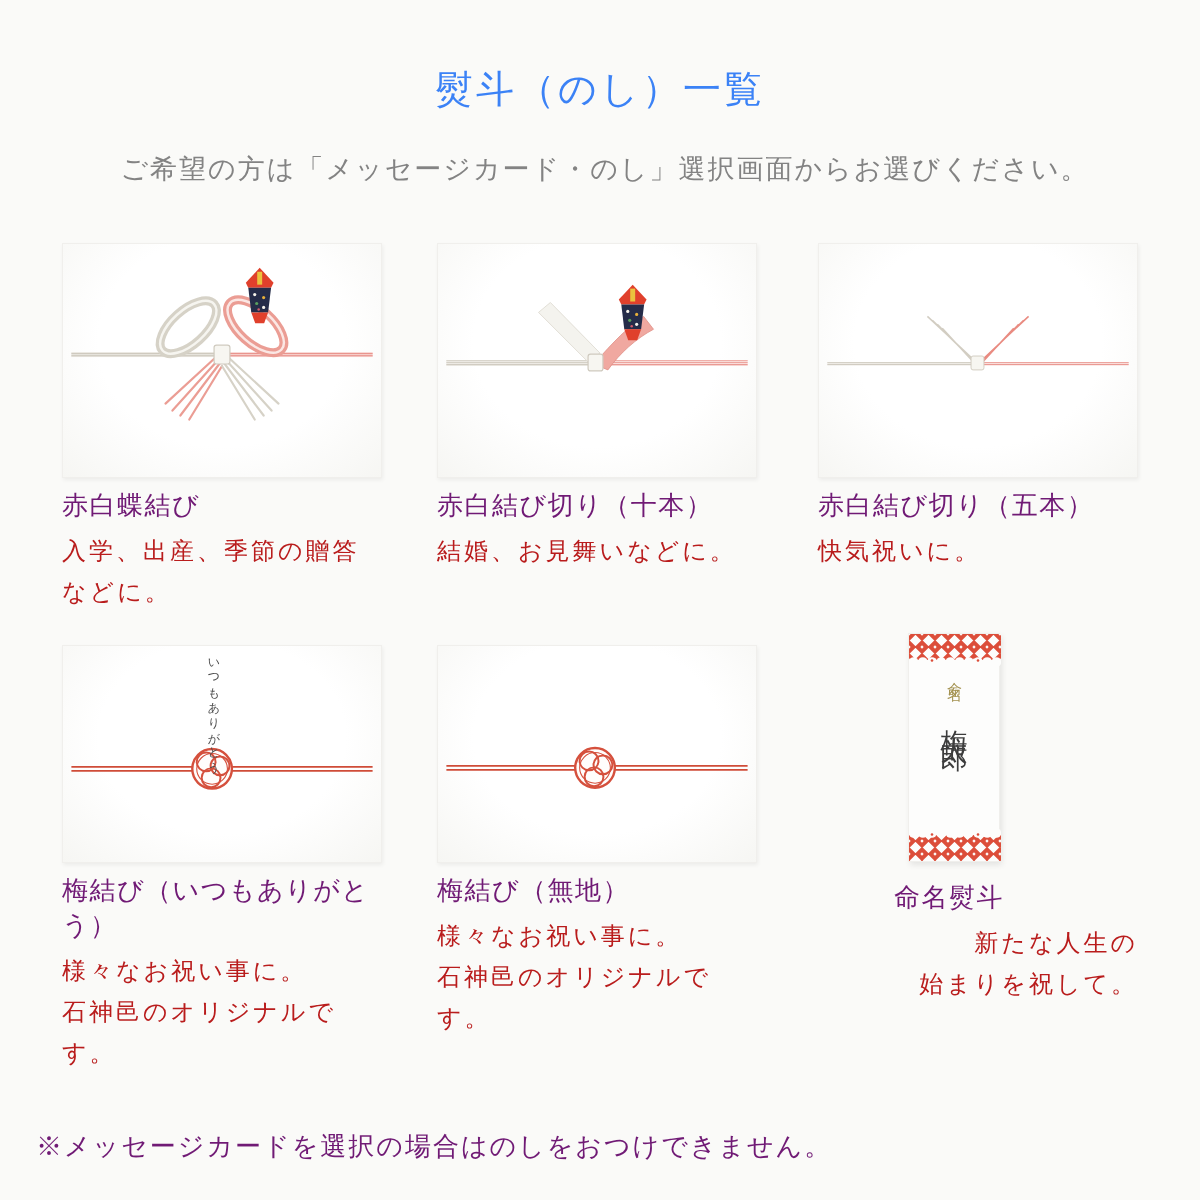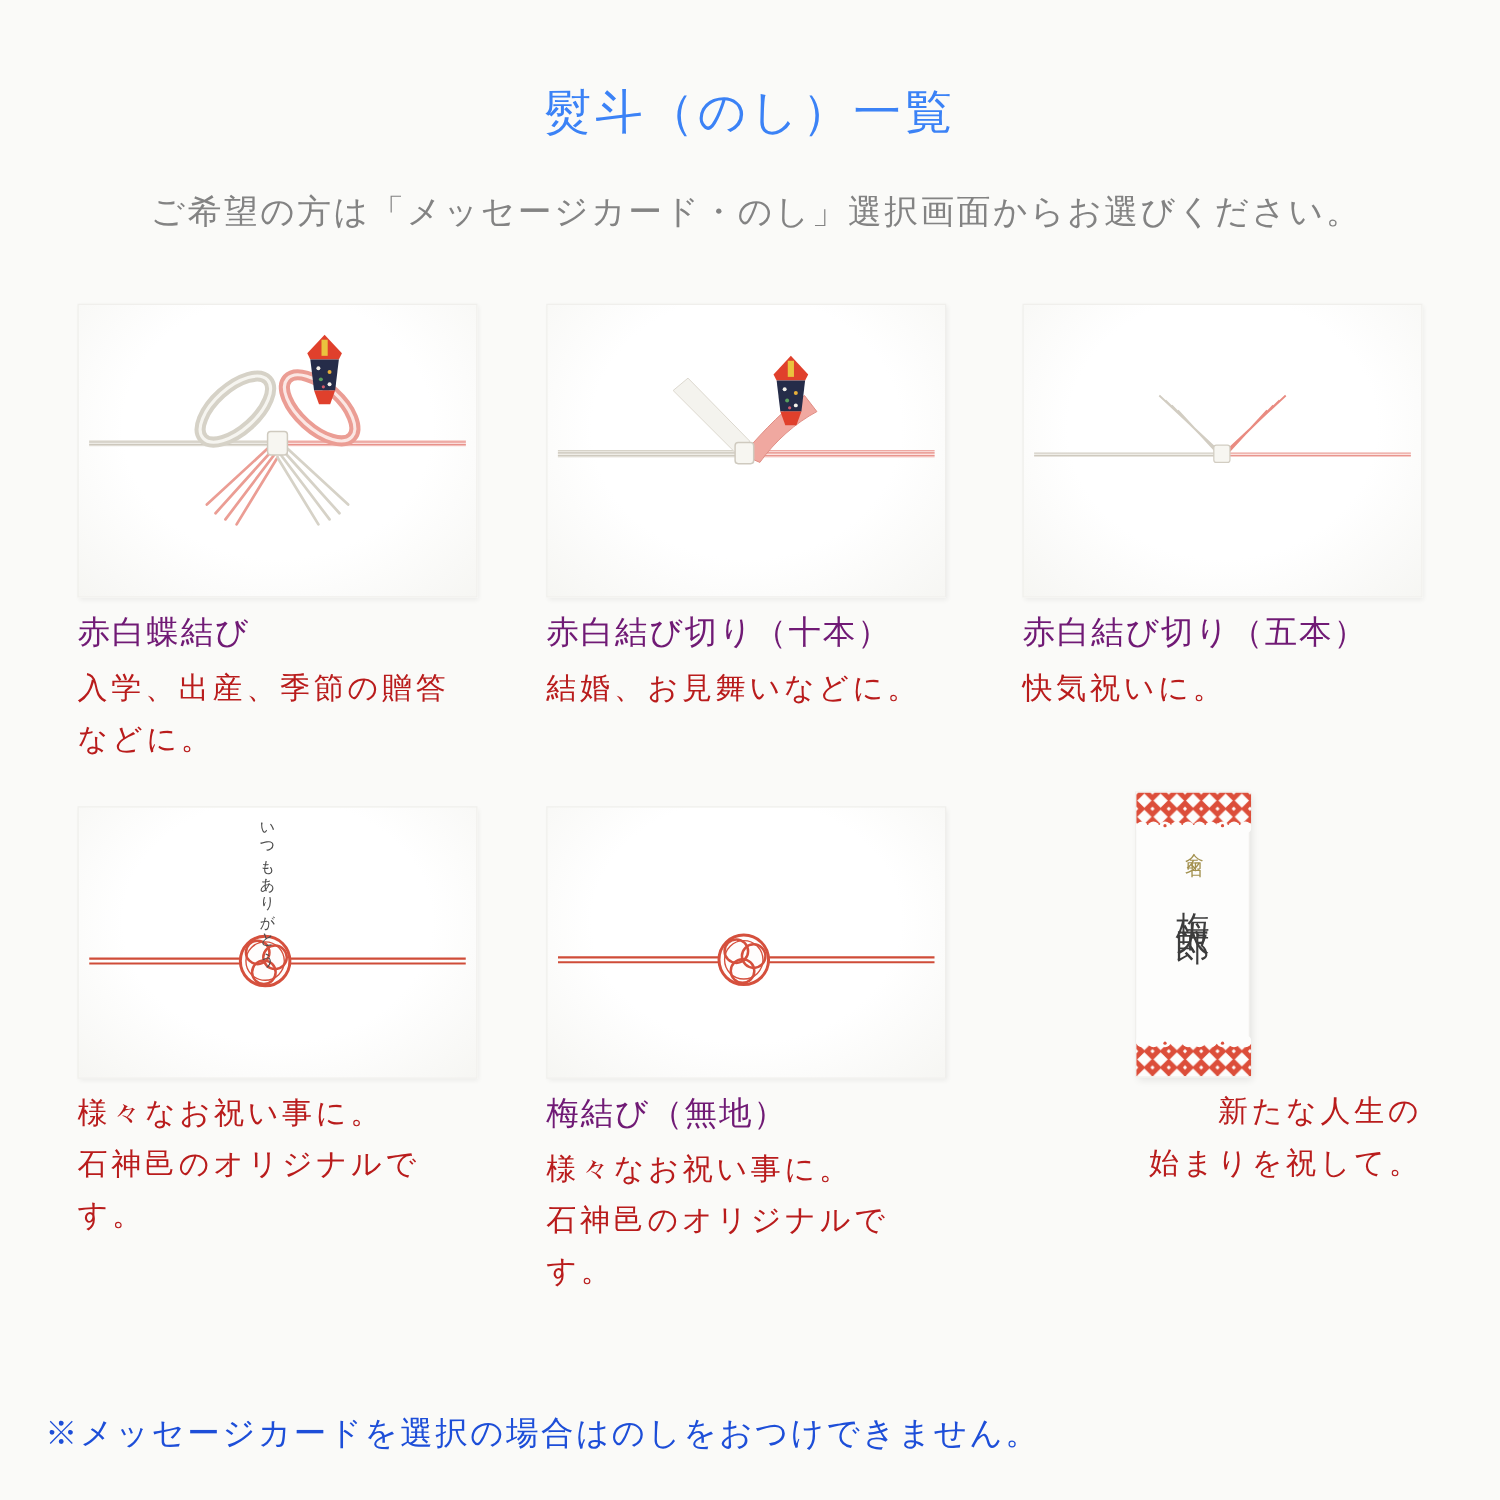--- a/index.html
+++ b/index.html
@@ -64,21 +64,21 @@
   }
   .mei-name {
     position:absolute; top:74px; left:50%; transform:translateX(-50%);
     writing-mode:vertical-rl; text-orientation:upright;
     font-size:27px; letter-spacing:7px; color:#3c3c3c;
   }
   #item-5 .item-title { margin-left:76px; margin-top:18px; }
   #item-5 .item-desc { margin-left:50px;text-align:right; }
   .footnote {
     position:absolute; left:36px; top:1129px; margin:0;
-    font-size:26px; letter-spacing:2px; color:#1d4ed8;
+    font-size:26px; letter-spacing:2px; color:#701a75;
   }
 </style>
 </head>
 <body>
 
 <svg width="0" height="0" style="position:absolute" aria-hidden="true">
   <defs>
     <pattern id="silverStripe" width="4" height="2.2" patternUnits="userSpaceOnUse">
       <rect width="4" height="2.2" fill="#efede7"></rect>
       <rect width="4" height="1.1" fill="#cdc8bd"></rect>
@@ -172,20 +172,21 @@
         <g transform="translate(150,124)">
           <circle r="20" fill="#fffdfc" stroke="#d5503d" stroke-width="2.4"></circle>
           <circle cx="-6" cy="-7" r="9.5" fill="none" stroke="#d5503d" stroke-width="2"></circle>
           <circle cx="8" cy="-3" r="9.5" fill="none" stroke="#d5503d" stroke-width="2"></circle>
           <circle cx="-1" cy="9" r="9.5" fill="none" stroke="#d5503d" stroke-width="2"></circle>
           <circle r="15.5" fill="none" stroke="#d5503d" stroke-width="1.1"></circle>
         </g>
       </svg>
       <div class="overlay-vtext">いつもありがとう</div>
     </div>
+    <h3 class="item-title">梅結び（いつもありがとう）</h3>
     <p class="item-desc">様々なお祝い事に。
 石神邑のオリジナルです。</p>
   </div>
 
   <div class="item" id="item-4">
     <div class="card r2">
       <svg class="art" viewBox="0 0 320 218">
         <path d="M8,121 H312 M8,125 H312" stroke="#cf4c38" stroke-width="1.7" fill="none"></path>
         <g transform="translate(158,123)">
           <circle r="20" fill="#fffdfc" stroke="#d5503d" stroke-width="2.4"></circle>
@@ -237,19 +238,20 @@
             <circle cx="69" cy="5" r="4.8"></circle>
             <circle cx="78.2" cy="5" r="4.8"></circle>
             <circle cx="87.4" cy="5" r="4.8"></circle>
         </g>
         <g fill="#dc4e3a">
             <circle cx="23" cy="6.5" r="1.3"></circle>
             <circle cx="69" cy="6.5" r="1.3"></circle>
           </g>
       </svg>
     </div>
+    <h3 class="item-title">命名熨斗</h3>
     <p class="item-desc">新たな人生の
 始まりを祝して。</p>
   </div>
 
   <p class="footnote">※メッセージカードを選択の場合はのしをおつけできません。</p>
 
 </div>
 
 </body></html>

